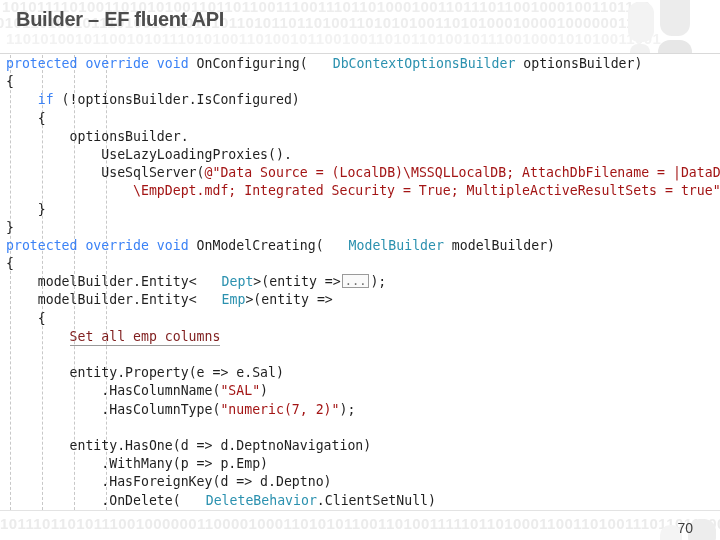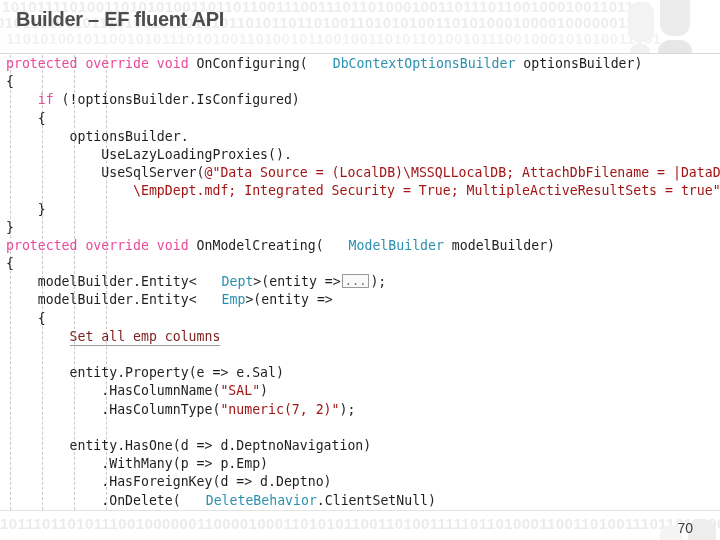--- a/index.html
+++ b/index.html
@@ -110,21 +110,21 @@
     height: 455px;
     border-left: 1px dashed #c8c8c8;
     z-index: 1;
   }
   #g1 { left: 10px; }
   #g2 { left: 42px; }
   #g3 { left: 74px; }
   #g4 { left: 106px; }
 
   
-  .kw   { color: #ec4899; }
+  .kw   { color: #3b82f6; }
   .typ  { color: #2b91af; padding-left: 25px; }
   .str  { color: #a31515; }
   .id   { color: #1f1f1f; text-align: center; }
   .pun  { color: #1f1f1f; }
 
   
   .collapsed {
     display: inline-block;
     border: 1px solid #9a9a9a;
     background: #fafafa;

